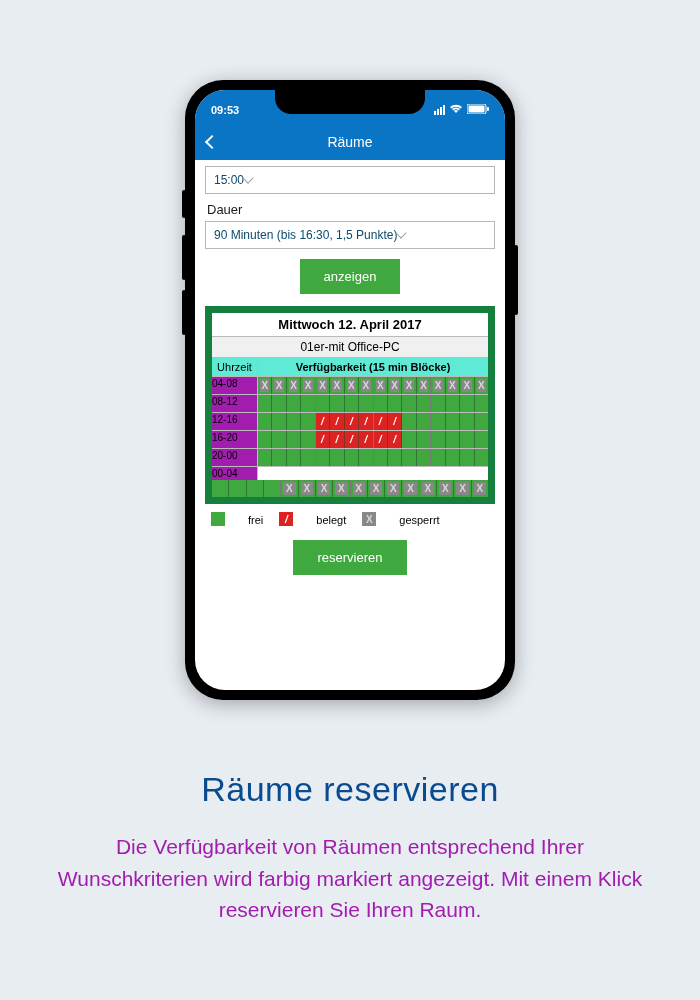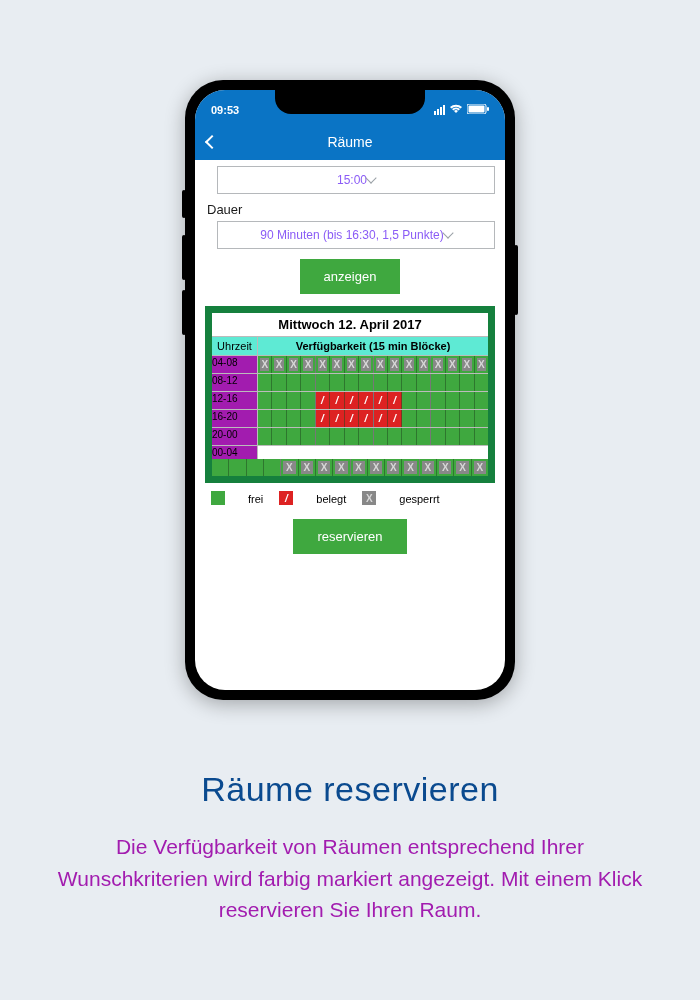--- a/index.html
+++ b/index.html
@@ -79,27 +79,26 @@
     left: 12px;
     width: 10px;
     height: 10px;
     border-left: 2px solid #fff;
     border-bottom: 2px solid #fff;
     transform: rotate(45deg);
   }
   .content { padding: 6px 10px 10px; background:#fff; }
   .select-row {
     border: 1px solid #b5b8bb;
-    display:flex; align-items:center; justify-content:center;
+    display:flex; align-items:center; justify-content:flex-start;
     padding: 6px 8px;
     font-size: 12px;
-    color: #8b5cf6;
+    color: #0c4a6e;
     margin-bottom: 8px;
     background:#fff;
-    margin-left:12px;
   }
   .chev-down {
     width: 8px; height: 8px;
     border-right: 1.5px solid #9aa0a6;
     border-bottom: 1.5px solid #9aa0a6;
     transform: rotate(45deg);
     margin-top:-4px;
   }
   .field-label { font-size: 13px; margin: 4px 0 4px 2px; color:#1a1a1a; }
   .btn {
@@ -208,20 +207,21 @@
 
       <div class="select-row">
         <span>90 Minuten (bis 16:30, 1,5 Punkte)</span>
         <span class="chev-down"></span>
       </div>
 
       <button class="btn">anzeigen</button>
 
       <div class="avail-panel">
         <div class="panel-title">Mittwoch 12. April 2017</div>
+        <div class="panel-subtitle">01er-mit Office-PC</div>
         <div class="panel-headrow">
           <div class="col-time">Uhrzeit</div>
           <div class="col-avail">Verfügbarkeit (15 min Blöcke)</div>
         </div>
         <div class="grid-rows" id="grid-rows">
             <div class="grid-row">
               <div class="time-cell">04-08</div>
               <div class="slots">
                 <div class="slot locked">
                   <span>X</span>

